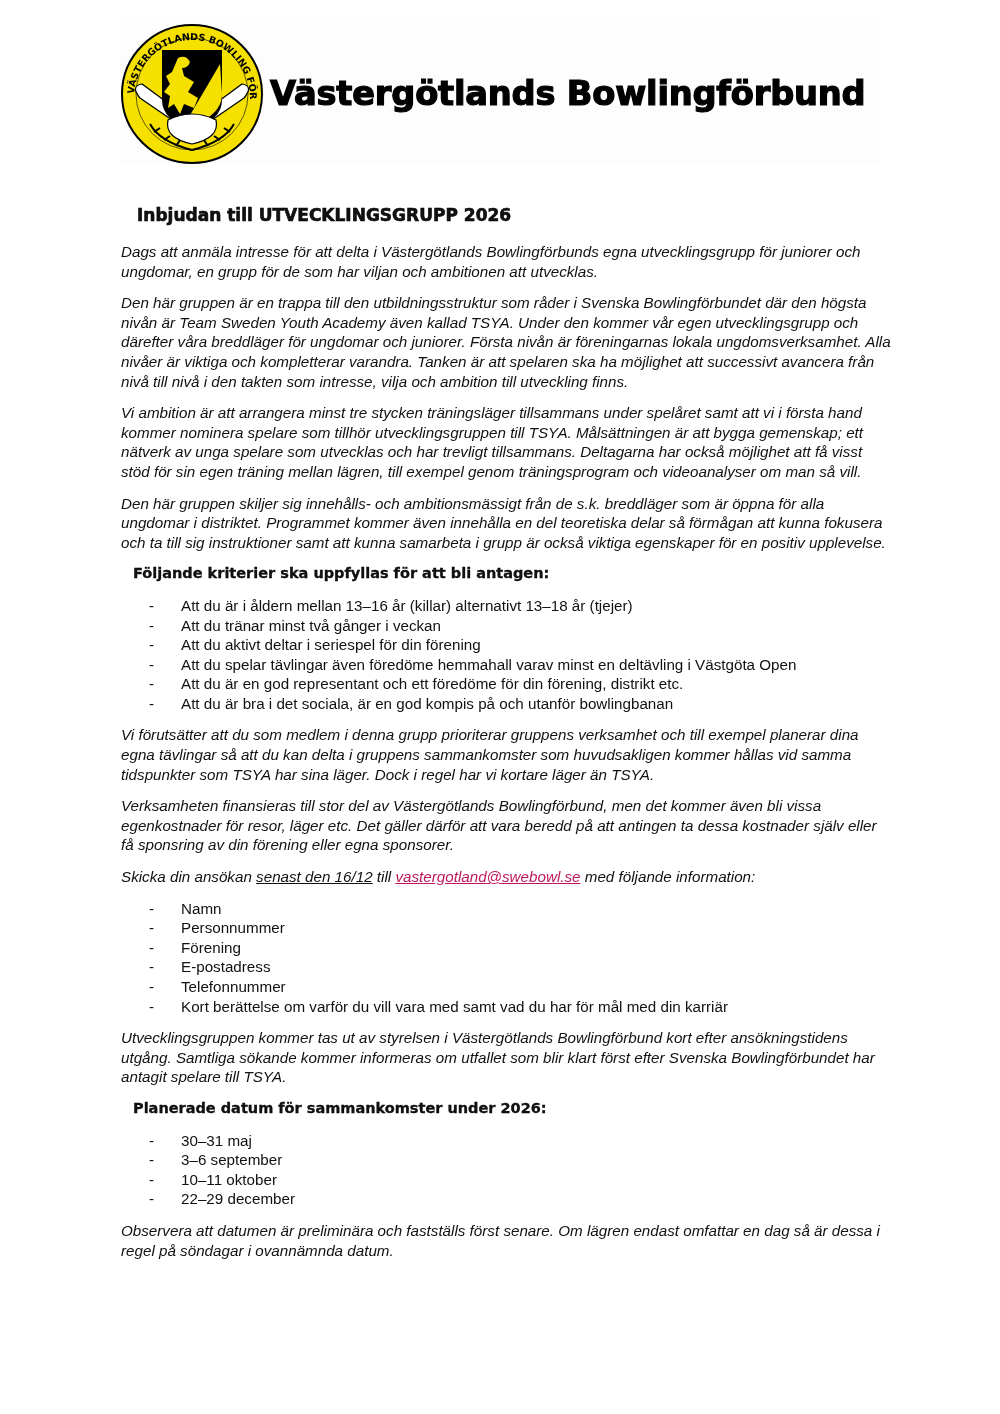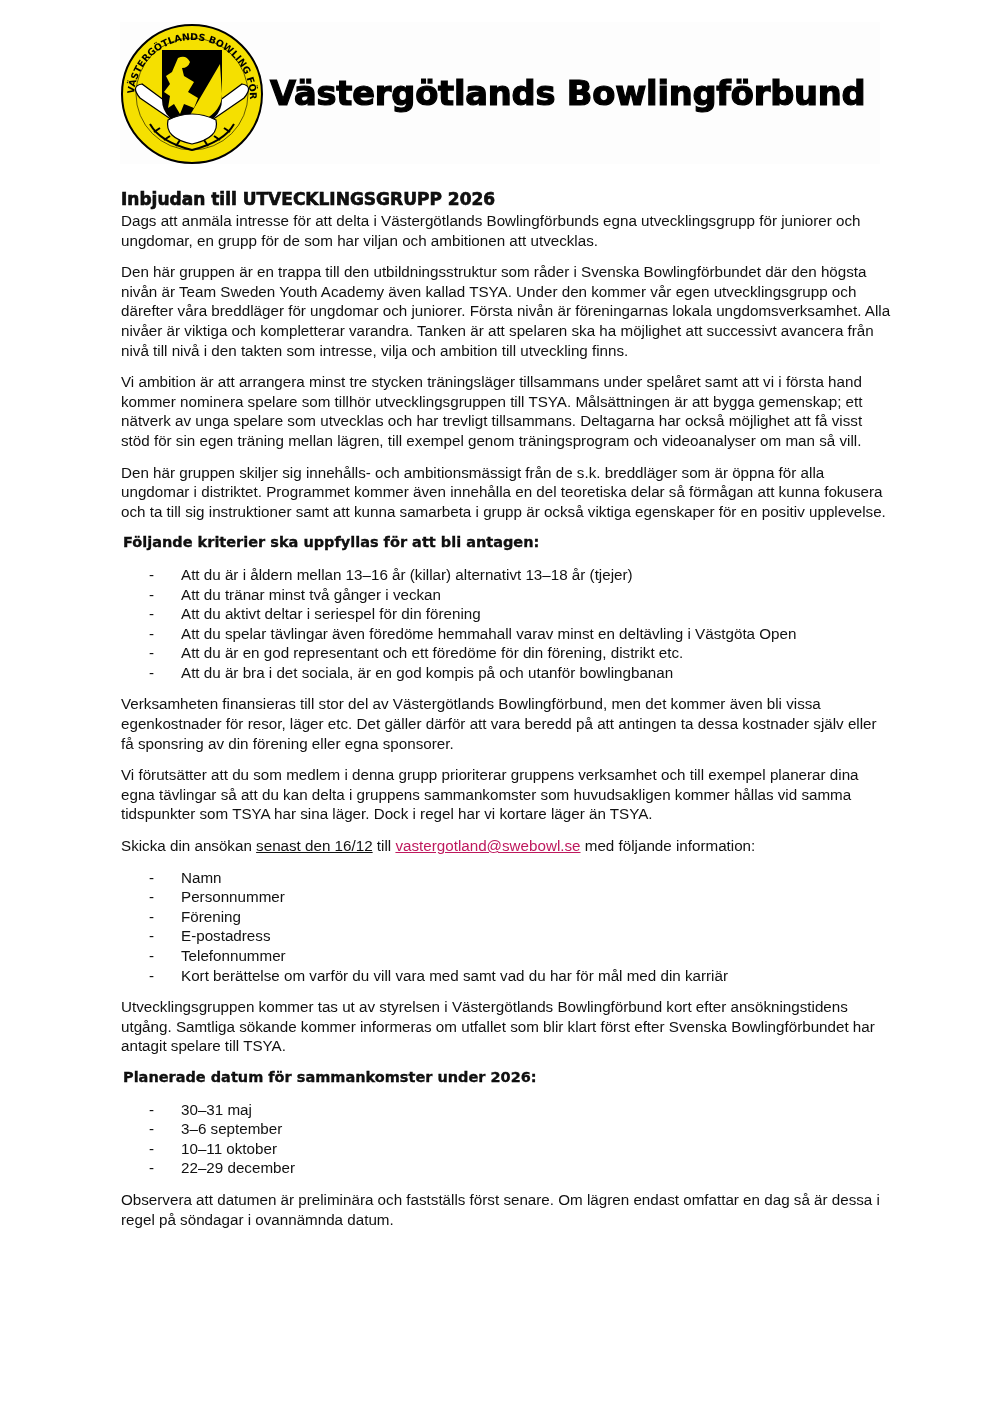--- a/index.html
+++ b/index.html
@@ -5,24 +5,24 @@
   html, body { margin:0; padding:0; background:#ffffff; }
   body { width:1000px; height:1414px; position:relative; overflow:hidden;
          font-family:"Liberation Sans", sans-serif; color:#111; }
   .header { position:absolute; left:120px; top:22px; width:760px; height:142px; background:#fdfdfd; }
   .logo { position:absolute; left:0; top:2px; width:144px; height:140px; }
   .org-name { position:absolute; left:150px; top:52px; font-family:"DejaVu Sans", sans-serif;
               font-weight:900; font-size:33px; letter-spacing:-0.2px; color:#000; white-space:nowrap;
               transform:scaleX(1.02); transform-origin:left center; -webkit-text-stroke:1.2px #000; }
   .content { position:absolute; left:121px; top:189px; width:770px; font-size:15.2px; line-height:19.6px; }
   .title { font-family:"DejaVu Sans", sans-serif; font-weight:bold; font-size:17px; line-height:21px;
-           -webkit-text-stroke:0.6px #000; margin:0; }
-  p { margin:1px 0 12px 0; }
+           -webkit-text-stroke:0.6px #000; margin:16px; }
+  p { margin:1px 0 12px 0;font-style:italic; }
   .sub { font-family:"DejaVu Sans", sans-serif; font-weight:bold; font-size:14.5px; -webkit-text-stroke:0.3px #000;
-         margin:12px 0 12px 2px; }
+         margin:12px 0 12px 12px; }
   ul { list-style:none; margin:0 0 12px 0; padding:0; }
   ul li { position:relative; padding-left:60px; }
   ul li .dash { position:absolute; left:28px; }
   .u { text-decoration:underline;text-align:right; }
   a { color:#be185d; }
 </style>
 </head>
 <body>
 
 <div class="header">
@@ -57,22 +57,22 @@
   <div class="sub">Följande kriterier ska uppfyllas för att bli antagen:</div>
   <ul>
     <li><span class="dash">-</span><span>Att du är i åldern mellan 13–16 år (killar) alternativt 13–18 år (tjejer)</span></li>
     <li><span class="dash">-</span><span>Att du tränar minst två gånger i veckan</span></li>
     <li><span class="dash">-</span><span>Att du aktivt deltar i seriespel för din förening</span></li>
     <li><span class="dash">-</span><span>Att du spelar tävlingar även föredöme hemmahall varav minst en deltävling i Västgöta Open</span></li>
     <li><span class="dash">-</span><span>Att du är en god representant och ett föredöme för din förening, distrikt etc.</span></li>
     <li><span class="dash">-</span><span>Att du är bra i det sociala, är en god kompis på och utanför bowlingbanan</span></li>
   </ul>
 
+  <p>Vi förutsätter att du som medlem i denna grupp prioriterar gruppens verksamhet och till exempel planerar dina egna tävlingar så att du kan delta i gruppens sammankomster som huvudsakligen kommer hållas vid samma tidspunkter som TSYA har sina läger. Dock i regel har vi kortare läger än TSYA.</p>
   <p>Verksamheten finansieras till stor del av Västergötlands Bowlingförbund, men det kommer även bli vissa egenkostnader för resor, läger etc. Det gäller därför att vara beredd på att antingen ta dessa kostnader själv eller få sponsring av din förening eller egna sponsorer.</p>
-  <p>Vi förutsätter att du som medlem i denna grupp prioriterar gruppens verksamhet och till exempel planerar dina egna tävlingar så att du kan delta i gruppens sammankomster som huvudsakligen kommer hållas vid samma tidspunkter som TSYA har sina läger. Dock i regel har vi kortare läger än TSYA.</p>
 
   <p><span>Skicka din ansökan </span><span class="u">senast den 16/12</span><span> till </span><a class="u">vastergotland@swebowl.se</a><span> med följande information:</span></p>
 
   <ul>
     <li><span class="dash">-</span><span>Namn</span></li>
     <li><span class="dash">-</span><span>Personnummer</span></li>
     <li><span class="dash">-</span><span>Förening</span></li>
     <li><span class="dash">-</span><span>E-postadress</span></li>
     <li><span class="dash">-</span><span>Telefonnummer</span></li>
     <li><span class="dash">-</span><span>Kort berättelse om varför du vill vara med samt vad du har för mål med din karriär</span></li>

